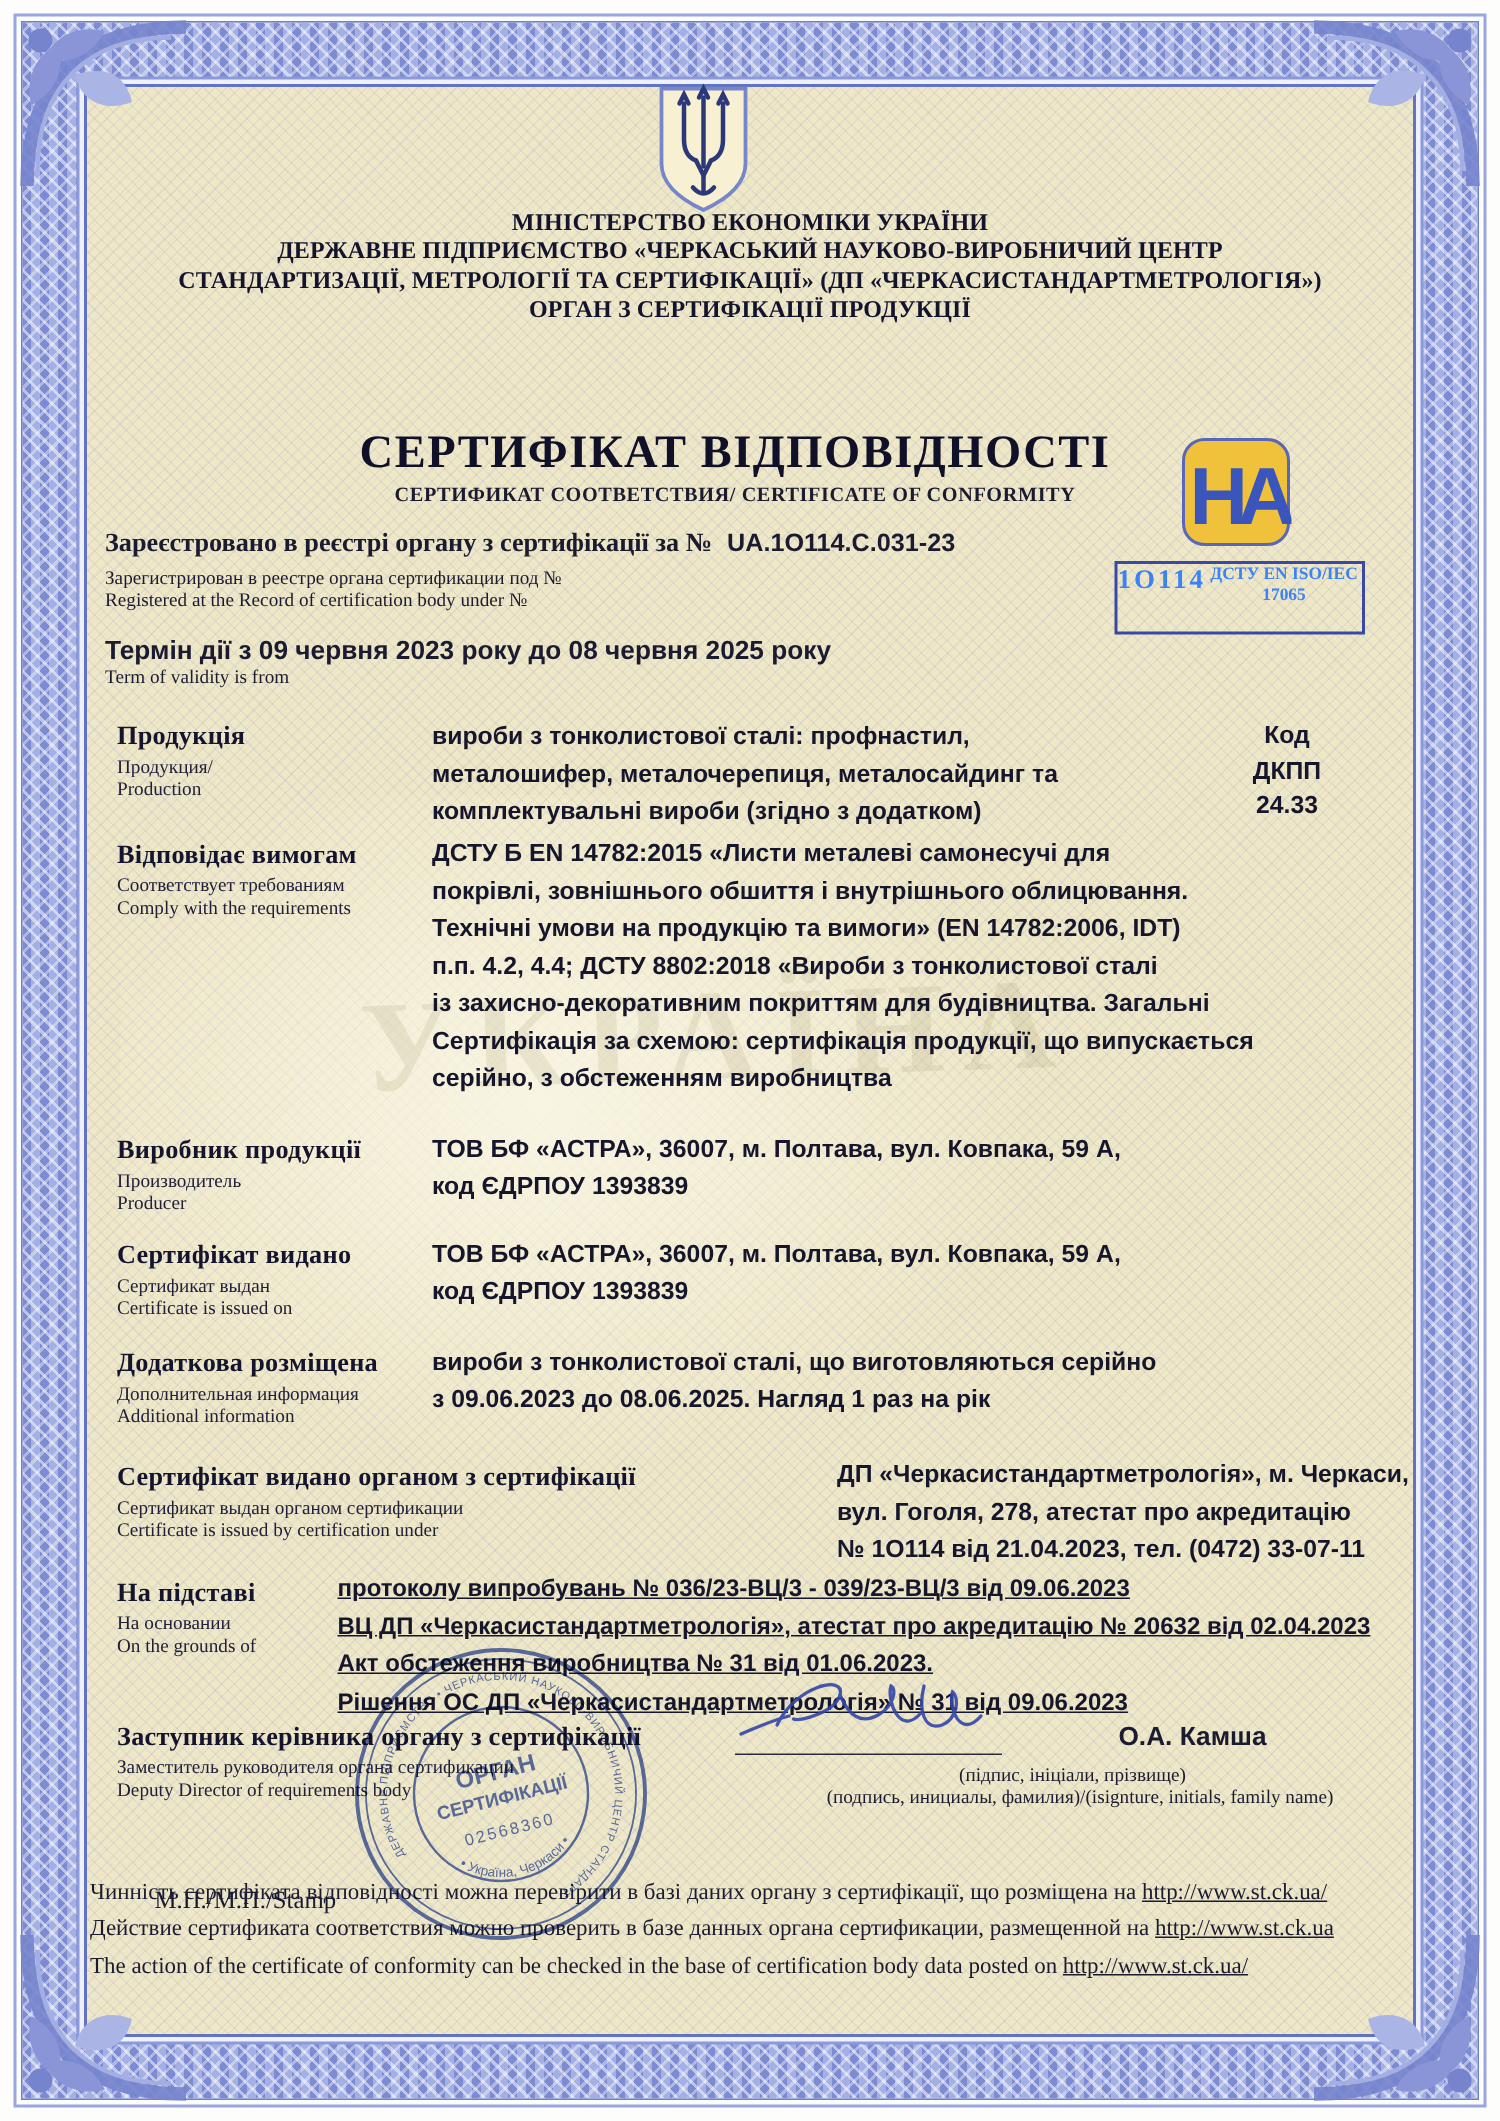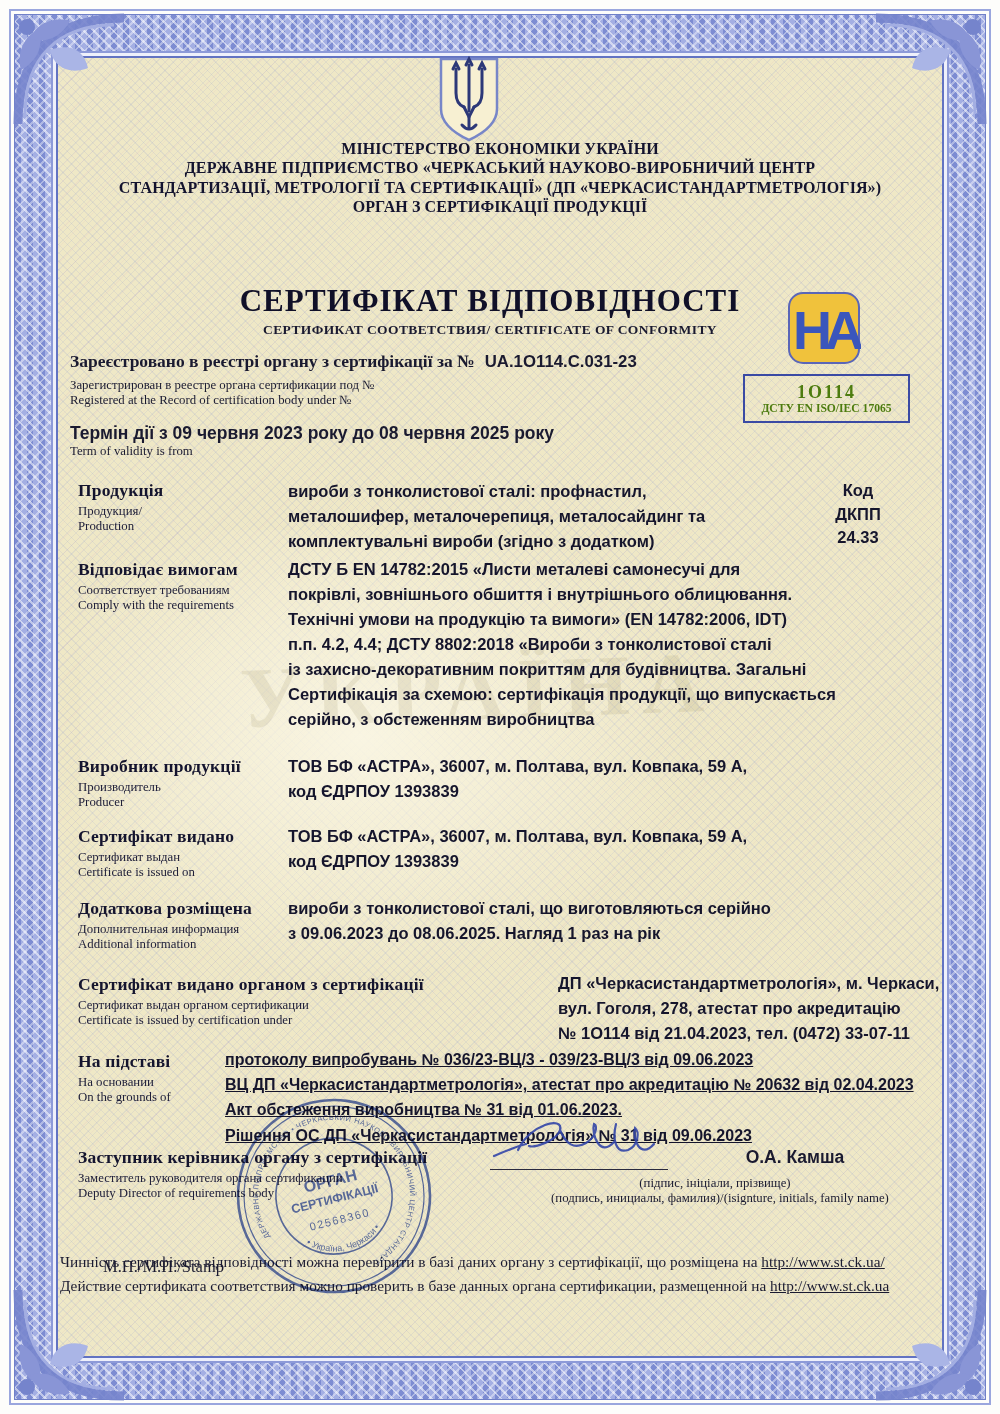--- a/index.html
+++ b/index.html
@@ -45,21 +45,21 @@
 
   
   .org-lines { left:65px; top:139px; width:870px; }
   .org-lines div { font-weight:bold; font-size:16px; line-height:19.4px; letter-spacing:.1px; color:#13132e; }
   .doc-title { left:80px; top:283px; width:820px; font-weight:bold; font-size:31px; letter-spacing:1px; color:#101028; }
   .doc-subtitle { left:80px; top:322px; width:820px; font-weight:bold; font-size:13.5px; letter-spacing:.4px; }
 
   
   .na-logo { left:787px; top:291px; }
   .accr-box { left:743px; top:374px; width:163px; height:45px; border:2px solid #3a4aa4;
-    color:#4d7c0f; display:flex; flex-direction:column; justify-content:center; }
+    color:#3b82f6; display:flex; flex-direction:row; justify-content:center; }
   .accr-num { font-weight:bold; font-size:18px; letter-spacing:2px; line-height:20px; }
   .accr-std { font-weight:bold; font-size:11.6px; line-height:14px; }
 
   
   .lab-ua { font-weight:bold; font-size:17.5px; letter-spacing:.2px; color:#14142e; }
   .lab-sub { font-size:12.8px; line-height:15px; margin-top:3px; color:#20203a; }
   .val { font-family:"Liberation Sans", sans-serif; font-weight:bold; font-size:16.5px;
          line-height:25px; white-space:nowrap; color:#15152c; }
   .val-sm { font-size:16px; line-height:25.2px; }
   .serif-sm { font-size:12.8px; line-height:15px; }
@@ -305,15 +305,18 @@
     <text x="100" y="128" text-anchor="middle" font-family="Liberation Sans, sans-serif" font-size="11" letter-spacing="1.6" fill="#3b55b5">02568360</text>
   </svg>
 
   <div class="abs" style="left:60px; top:1250px; width:860px;">
     <div class="footer-line">
       <span>Чинність сертифіката відповідності можна перевірити в базі даних органу з сертифікації, що розміщена на </span><span class="footer-link">http://www.st.ck.ua/</span>
     </div>
     <div class="footer-line">
       <span>Действие сертификата соответствия можно проверить в базе данных органа сертификации, размещенной на </span><span class="footer-link">http://www.st.ck.ua</span>
     </div>
+    <div class="footer-line">
+      <span>The action of the certificate of conformity can be checked in the base of certification body data posted on </span><span class="footer-link">http://www.st.ck.ua/</span>
+    </div>
   </div>
 
 </div>
 
 </body></html>

